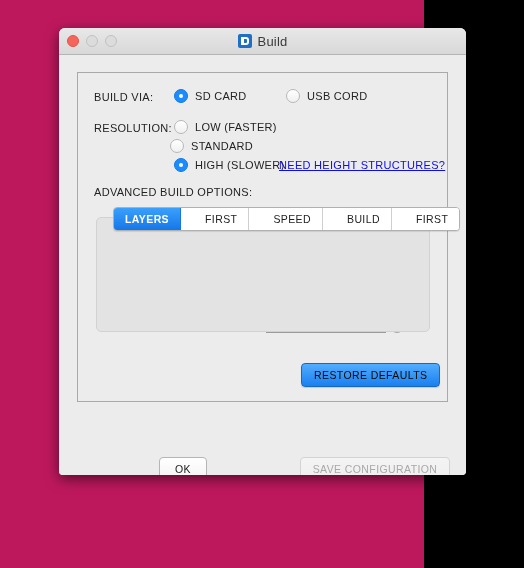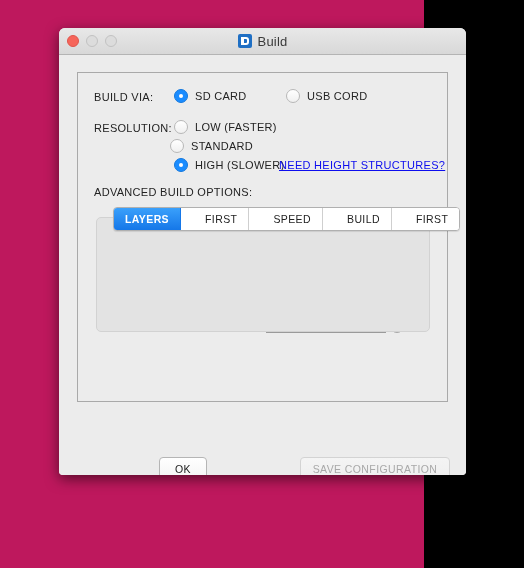--- a/index.html
+++ b/index.html
@@ -363,20 +363,21 @@
                 </span>
               <span class="chev">
                   <svg width="7" height="4" viewBox="0 0 7 4">
                     <path d="M0.6 0.6 L3.5 3.4 L6.4 0.6" stroke="#3a3a3a" stroke-width="1.1" fill="none" stroke-linecap="round"></path>
                   </svg>
                 </span>
             </div>
           </div>
         </div>
 
+        <div class="btn-blue" style="left:223px; top:290px;">RESTORE DEFAULTS</div>
 
       </div>
 
       <div class="footer">
         <div class="btn" style="left:100px; top:16px; width:46px;">OK</div>
         <div class="btn disabled" style="left:241px; top:16px; width:148px;">SAVE CONFIGURATION</div>
       </div>
 
     </div>
   </div>

